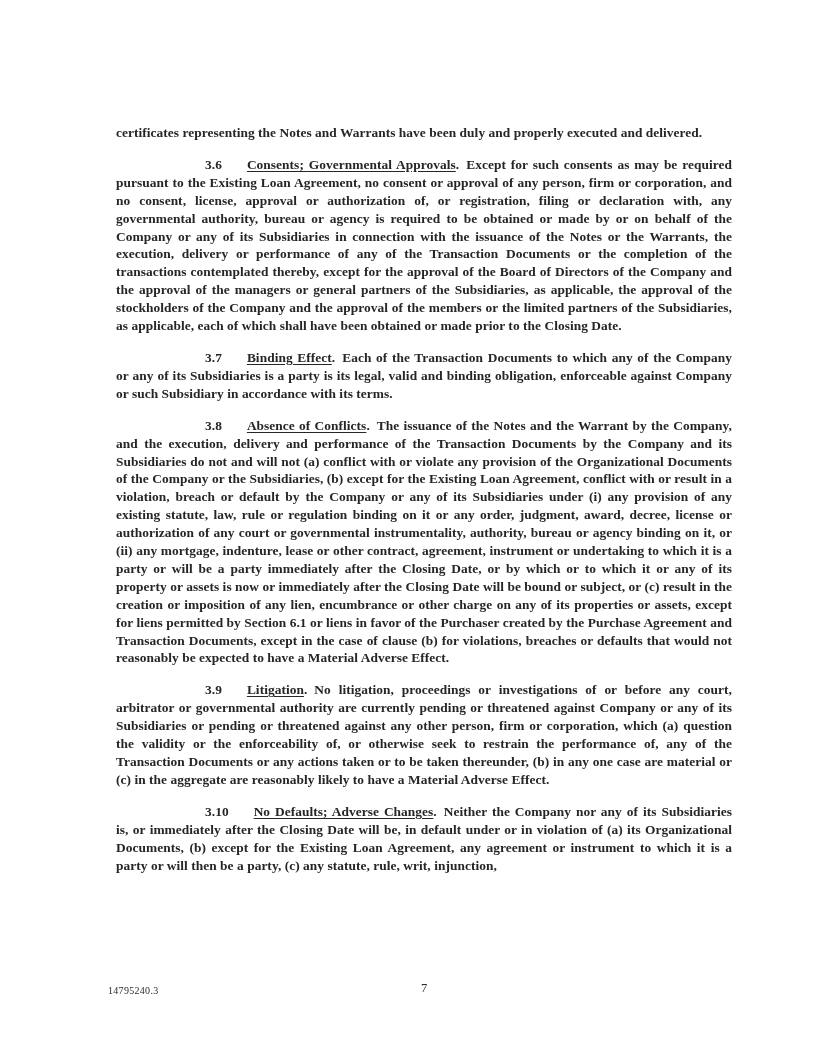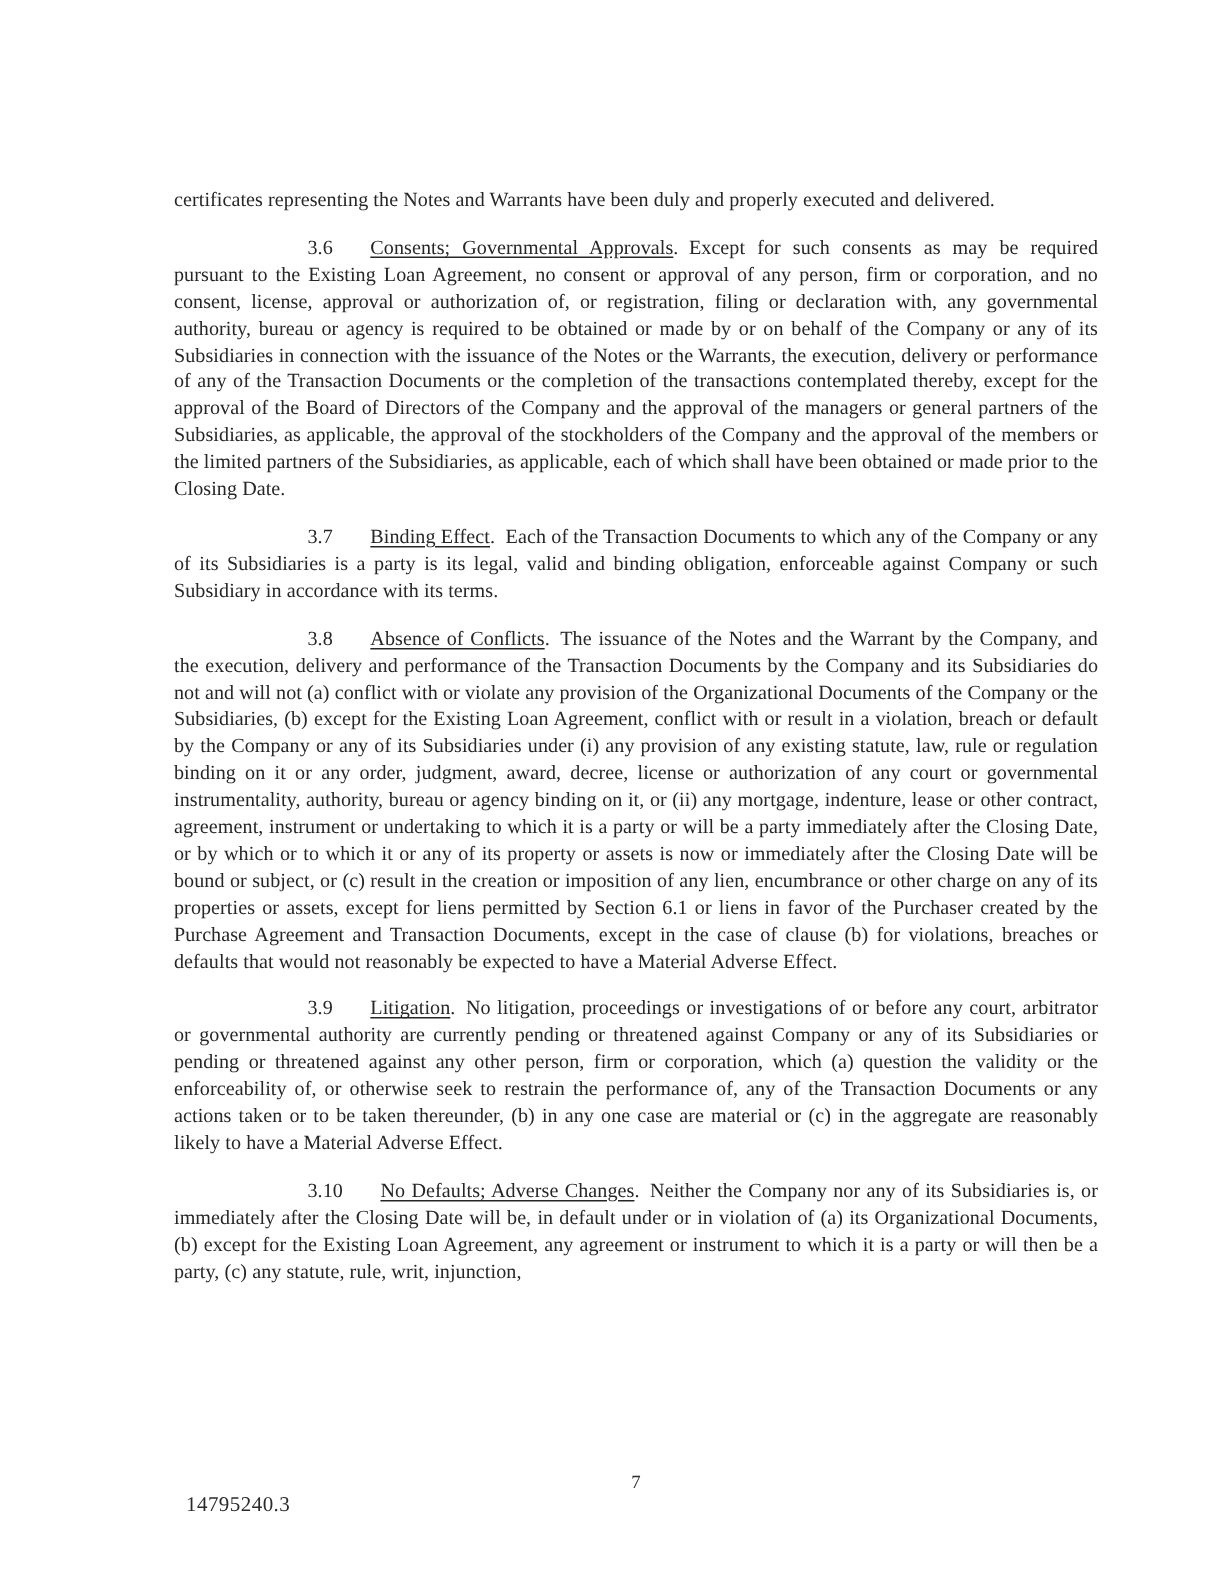--- a/index.html
+++ b/index.html
@@ -21,20 +21,21 @@
     left: 116px;
     top: 124px;
     width: 616px;
   }
   .para {
     margin: 0 0 14px 0;
     font-size: 13.4px;
     line-height: 17.9px;
     text-align: justify;
     letter-spacing: 0.05px;
+    font-weight: bold;
   }
   .para.section {
     text-indent: 89px;
   }
   .tab {
     display: inline-block;
     width: 25px;
   }
   .section-heading {
     text-decoration: underline;
@@ -46,25 +47,24 @@
   .footer {
     position: absolute;
     left: 116px;
     top: 981px;
     width: 616px;
     height: 20px;
   }
   .doc-number {
     position: absolute;
     left: -8px;
-    top: 15px;
-    font-size: 14px;
+    top: 4px;
+    font-size: 10px;
     letter-spacing: 0.3px;
     color: #2b2b2b;
-    margin-left: 16px;
   }
   .page-number {
     position: absolute;
     left: 0;
     top: 0;
     width: 100%;
     text-align: center;
     font-size: 12.5px;
     color: #2b2b2b;
   }

